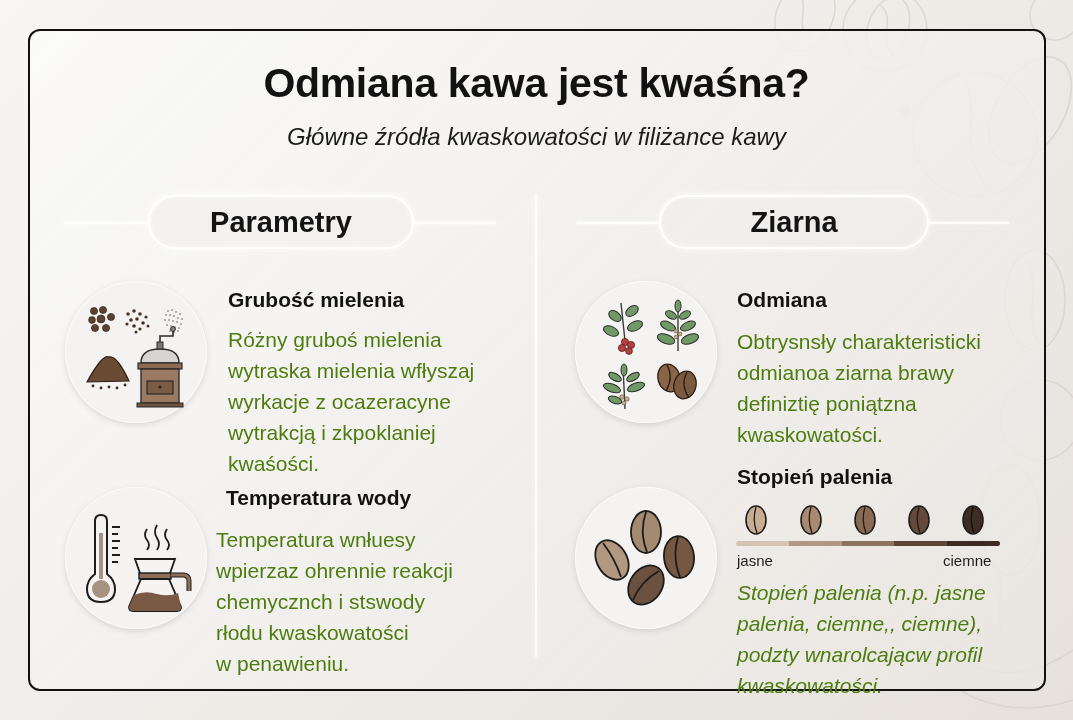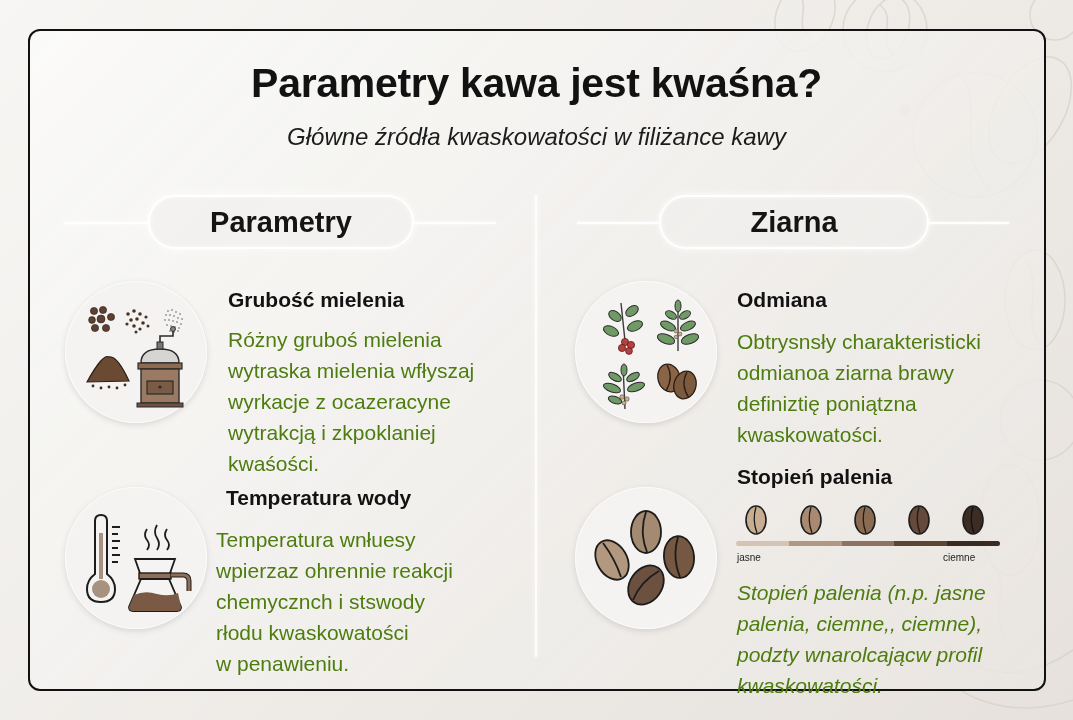--- a/index.html
+++ b/index.html
@@ -65,21 +65,21 @@
   }
   .item-text {
     position: absolute;
     font-size: 21px; line-height: 31px; color: #4d7c0f;
     white-space: pre-line;
   }
   .roast-row { position: absolute; left: 740px; top: 504px; width: 260px; height: 34px; }
   .roast-bean { position: absolute; top: 0; width: 24px; height: 32px; }
   .roast-bar { position: absolute; left: 736px; top: 541px; width: 264px; height: 5px; display: flex; border-radius: 3px; overflow: hidden; }
   .roast-bar div { flex: 1; height: 100%; }
-  .roast-label { position: absolute; font-size: 10px; color: #1d1d1d; }
+  .roast-label { position: absolute; font-size: 15px; color: #1d1d1d; }
 </style>
 </head>
 <body>
 
 <svg class="bg-deco" width="1073" height="720" viewBox="0 0 1073 720">
   <g fill="none" stroke="#d9d3cd" stroke-width="1.6" opacity="0.8">
     <ellipse cx="805" cy="15" rx="28" ry="38" transform="rotate(25 805 15)"></ellipse>
     <path d="M795 -10 C815 5, 790 25, 812 40"></path>
     <circle cx="885" cy="30" r="42"></circle>
     <ellipse cx="888" cy="28" rx="20" ry="32" transform="rotate(20 888 28)"></ellipse>
@@ -94,21 +94,21 @@
     <circle cx="1040" cy="420" r="40"></circle>
     <ellipse cx="1010" cy="520" rx="30" ry="55"></ellipse>
     <path d="M995 565 C1010 590, 990 610, 1005 640"></path>
     <path d="M940 640 Q1000 700 1073 650"></path>
     <path d="M960 690 Q1010 720 1073 700"></path>
   </g>
 </svg>
 
 <div class="card"></div>
 
-<h1 class="title">Parametry kawa jest kwaśna?</h1>
+<h1 class="title">Odmiana kawa jest kwaśna?</h1>
 <div class="subtitle">Główne źródła kwaskowatości w filiżance kawy</div>
 
 <div class="divider-v"></div>
 
 <div class="section-header" style="left:64px; top:195px; width:432px;">
   <div class="section-line" style="left:0; width:86px;"></div>
   <div class="section-pill" style="left:84px; width:266px;">Parametry</div>
   <div class="section-line" style="left:348px; width:84px;"></div>
 </div>
 

